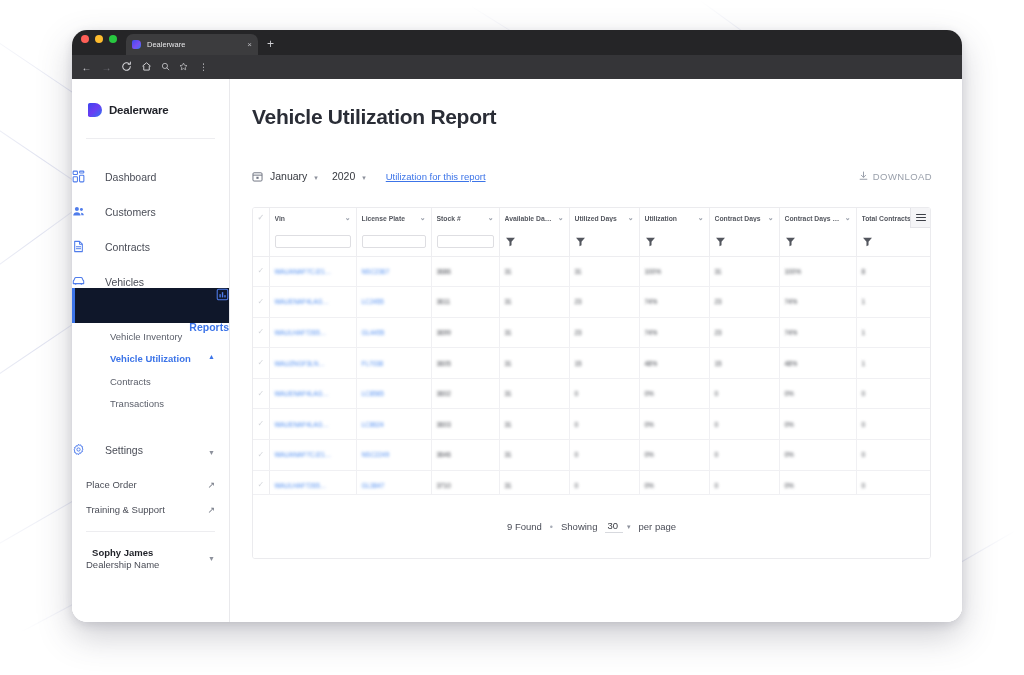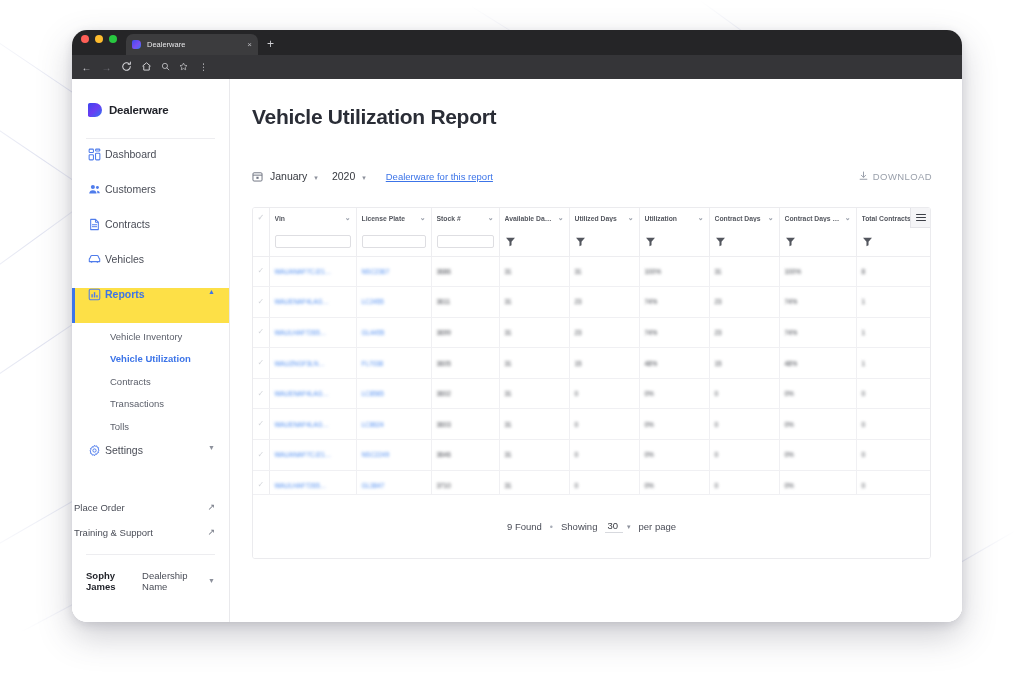--- a/index.html
+++ b/index.html
@@ -120,50 +120,50 @@
     width: 14px; height: 14px;
     background: linear-gradient(135deg, #3a46ef 0%, #6b3df2 48%, #2e74f2 100%);
     border-radius: 2px 8px 8px 2px;
     flex: none;
   }
   #brand-name { font-size: 11.5px; color: #1f2128; font-weight: bold; letter-spacing: -0.2px; }
   #brand-rule { margin: 13px 14px 0 14px; height: 1px; background: #ededf0; }
 
   .navlist { margin-top: 9px; }
   .nav-item {
-    display: flex; align-items: flex-start;
-    height: 35px; padding-left: 16px; gap: 4px;
+    display: flex; align-items: flex-end;
+    height: 35px; gap: 20px;
     position: relative;
   }
   .nav-item .label { font-size: 10.5px; color: #4a4d57; }
-  .nav-item.active { background: #fde047; }
+  .nav-item.active { background: #0f172a; flex-direction: column; }
   .nav-item.active .label { color: #3c74e8; font-weight: bold; }
   .nav-item.active::before {
     content: ""; position: absolute; left: 0; top: 0; bottom: 0;
     width: 3px; background: #3c74e8;
   }
   .nav-icon { width: 13px; height: 13px; flex: none; display: block; }
   .caret { margin-left: auto; margin-right: 14px; font-size: 7px; color: #8d919c; }
   .caret.up { color: #3c74e8; }
 
   .subnav { padding: 2px 0 6px 0; }
   .sub-item { height: 22.5px; display: flex; align-items: center; padding-left: 38px; }
   .sub-item span { font-size: 9.5px; color: #5b5f6a; }
   .sub-item.active span { color: #3c74e8; font-weight: bold; }
 
   #sidebar-links { margin-top: 16px; }
   .link-item {
     display: flex; align-items: center;
-    height: 25px; padding: 0 14px 0 2px;
+    height: 25px; padding: 0 14px 0 14px;
   }
   .link-item .label { font-size: 9.5px; color: #4a4d57; }
   .link-item .arrow { margin-left: auto; font-size: 9px; color: #6f7480; }
   #sidebar-rule { margin: 9px 14px; height: 1px; background: #ededf0; }
   #account { display: flex; align-items: center; padding: 0 14px; height: 34px; }
-  #account .who { display: flex; flex-direction: row; gap: 1px; }
+  #account .who { display: flex; flex-direction: column; gap: 1px; align-items: center; }
   #acct-name { font-size: 9.5px; color: #1f2128; font-weight: bold; }
   #acct-org { font-size: 9.5px; color: #4a4d57; }
   #acct-caret { margin-left: auto; font-size: 7px; color: #8d919c; }
 
   
   #main { flex: 1; background: #ffffff; padding: 26px 30px 0 22px; position: relative; overflow: hidden; }
   #page-title { font-size: 21px; color: #2a2d36; font-weight: bold; letter-spacing: -0.3px; }
 
   #controls { display: flex; align-items: center; margin-top: 36px; height: 22px; }
   #cal-icon { width: 11px; height: 11px; flex: none; margin-right: 7px; }
@@ -375,23 +375,20 @@
           </div>
           <div class="sub-item active">
             <span>Vehicle Utilization</span>
           </div>
           <div class="sub-item">
             <span>Contracts</span>
           </div>
           <div class="sub-item">
             <span>Transactions</span>
           </div>
-          <div class="sub-item">
-            <span>Tolls</span>
-          </div>
         </div>
 
         <div class="nav-item">
           <svg class="nav-icon" viewBox="0 0 16 16" fill="none">
             <path d="M8 1.5l1.1 1.3 1.7-.5.5 1.7 1.7.5-.5 1.7 1.1 1.3-1.1 1.3.5 1.7-1.7.5-.5 1.7-1.7-.5L8 14.5l-1.1-1.3-1.7.5-.5-1.7-1.7-.5.5-1.7L2.4 8.5l1.1-1.3-.5-1.7 1.7-.5.5-1.7 1.7.5z" stroke="#4f7ceb" stroke-width="1.2" stroke-linejoin="round"></path>
             <circle cx="8" cy="8" r="2" stroke="#4f7ceb" stroke-width="1.2"></circle>
           </svg>
           <span class="label">Settings</span>
           <span class="caret">▼</span>
         </div>
@@ -429,21 +426,21 @@
           <rect x="6.4" y="8.4" width="3.2" height="3" fill="#6d7280"></rect>
         </svg>
         <div class="picker">
           <span class="val">January</span>
           <span class="tri">▾</span>
         </div>
         <div class="picker">
           <span class="val">2020</span>
           <span class="tri">▾</span>
         </div>
-        <a id="definitions-link" href="#">Dealerware for this report</a>
+        <a id="definitions-link" href="#">Utilization for this report</a>
 
         <div id="download-btn">
           <svg id="dl-icon" viewBox="0 0 14 16" fill="none">
             <path d="M7 1.6v8.2" stroke="#9aa0ab" stroke-width="1.6" stroke-linecap="round"></path>
             <path d="M3.6 6.8 7 10.2l3.4-3.4" stroke="#9aa0ab" stroke-width="1.6" stroke-linecap="round" stroke-linejoin="round"></path>
             <path d="M1.6 13.2h10.8" stroke="#9aa0ab" stroke-width="1.6" stroke-linecap="round"></path>
           </svg>
           <span class="dl-label">DOWNLOAD</span>
         </div>
       </div>

